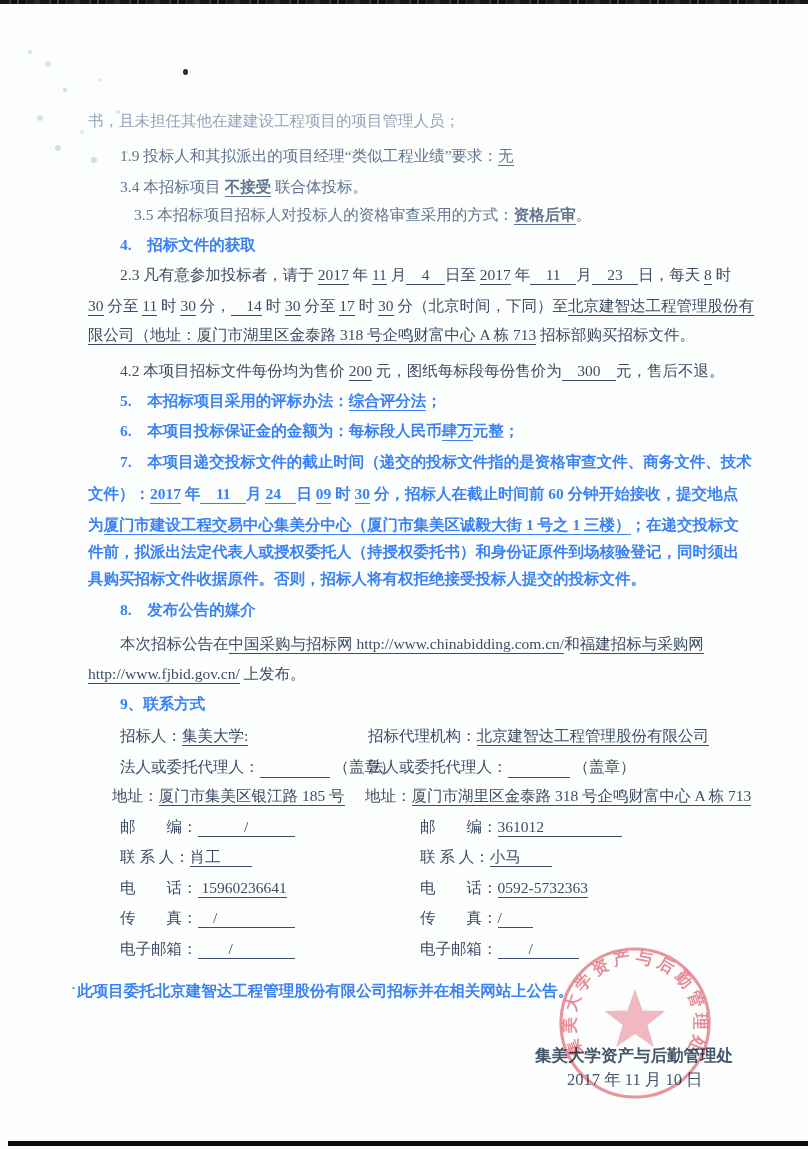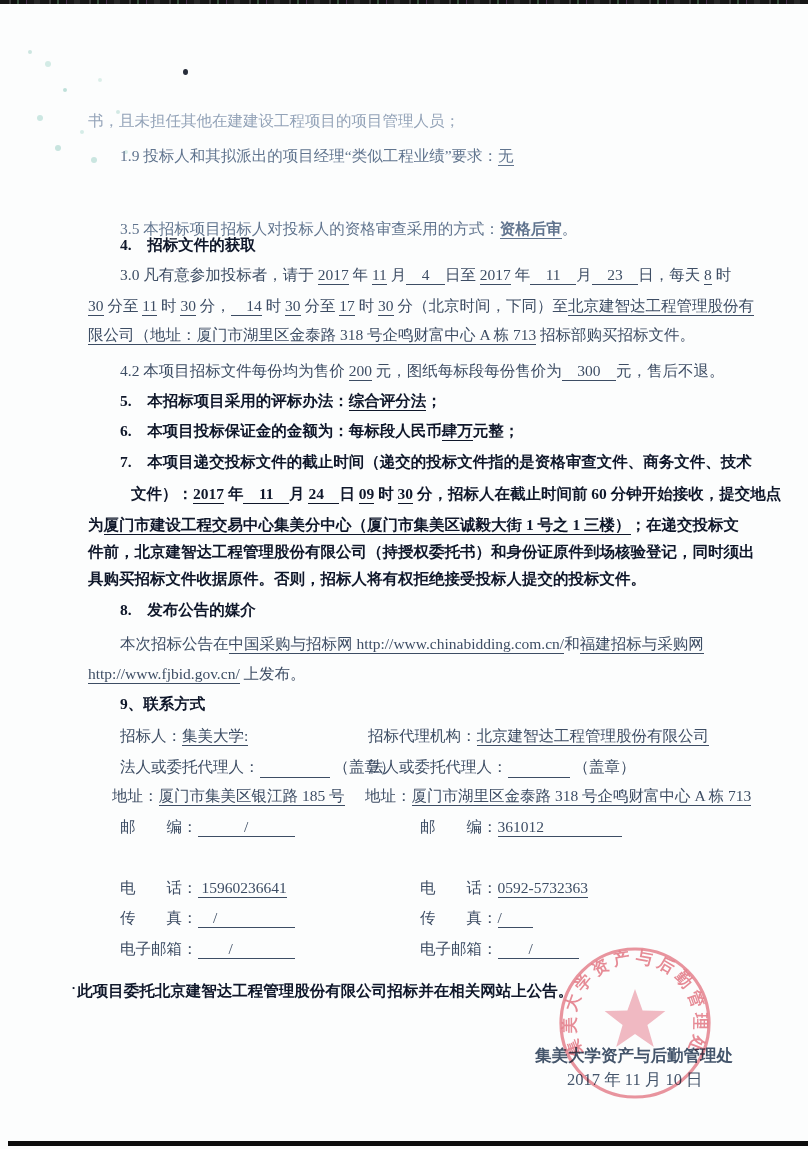--- a/index.html
+++ b/index.html
@@ -14,75 +14,78 @@
     box-shadow:18px 12px 0 1px #cde8e2,35px 38px 0 #b5dcd4,10px 66px 0 1px #c4e4de,52px 80px 0 #cfeae4,
     28px 96px 0 1px #bfe0da,70px 28px 0 #d6ece6,88px 60px 0 #cbe6e0,64px 108px 0 1px #c2e2dc,96px 100px 0 #d2eae4;}
   .doc{position:absolute;inset:0;border-radius:9px;}
   .line{position:absolute;left:0;width:100%;height:24px;font-size:15.5px;white-space:nowrap;}
   .cell{position:absolute;top:0;white-space:nowrap;}
   .u{border-bottom:1.2px solid currentColor;padding-bottom:1px;}
   .b{font-weight:700;}
   .blank{display:inline-block;height:15px;border-bottom:1.2px solid currentColor;vertical-align:bottom;}
   .faint{color:#93a3b8;}
   .fade2{color:#60748e;}
-  .boldline{color:#0f172a;}
+  .boldline{color:#3b82f6;}
   .sig{color:#44556b;font-size:16.5px;}
   .tick{font-size:9px;vertical-align:5px;margin-right:2px;}
   .seal{position:absolute;left:545px;top:933px;width:180px;height:180px;mix-blend-mode:multiply;opacity:.88;}
 </style>
 </head>
 <body>
 
 <div class="page">
   <div class="top-strip"></div>
   <div class="scan-noise"></div>
   <div class="ink-dot"></div>
 
   <div class="doc">
       <div class="line faint" style="top: 111px;">
         <span class="cell" style="left: 88px;"><span>书，且未担任其他在建建设工程项目的项目管理人员；</span></span>
       </div>
       <div class="line fade2" style="top: 146px;">
         <span class="cell" style="left: 120px;"><span>1.9 投标人和其拟派出的项目经理“类似工程业绩”要求：</span><span class="u">无</span></span>
       </div>
+      <div class="line fade2" style="top: 177px;">
+        <span class="cell" style="left: 120px;"><span>3.4 本招标项目 </span><span class="u b">不接受</span><span> 联合体投标。</span></span>
+      </div>
       <div class="line fade2" style="top: 205px;">
-        <span class="cell" style="left: 120px; margin-top: 14px;"><span>3.5 本招标项目招标人对投标人的资格审查采用的方式：</span><span class="u b">资格后审</span><span>。</span></span>
+        <span class="cell" style="left: 134px;"><span>3.5 本招标项目招标人对投标人的资格审查采用的方式：</span><span class="u b">资格后审</span><span>。</span></span>
       </div>
       <div class="line boldline" style="top: 235px;">
         <span class="cell" style="left: 120px;"><span class="b">4.　招标文件的获取</span></span>
       </div>
       <div class="line" style="top: 265px;">
-        <span class="cell" style="left: 120px;"><span>3.0 凡有意参加投标者，请于 </span><span class="u">2017</span><span> 年 </span><span class="u">11</span><span> 月</span><span class="u">　4　</span><span>日至 </span><span class="u">2017</span><span> 年</span><span class="u">　11　</span><span>月</span><span class="u">　23　</span><span>日，每天 </span><span class="u">8</span><span> 时</span></span>
+        <span class="cell" style="left: 120px;"><span>2.3 凡有意参加投标者，请于 </span><span class="u">2017</span><span> 年 </span><span class="u">11</span><span> 月</span><span class="u">　4　</span><span>日至 </span><span class="u">2017</span><span> 年</span><span class="u">　11　</span><span>月</span><span class="u">　23　</span><span>日，每天 </span><span class="u">8</span><span> 时</span></span>
       </div>
       <div class="line" style="top: 296px; text-align: center;">
         <span class="cell" style="left: 88px;"><span class="u">30</span><span> 分至 </span><span class="u">11</span><span> 时 </span><span class="u">30</span><span> 分，</span><span class="u">　14</span><span> 时 </span><span class="u">30</span><span> 分至 </span><span class="u">17</span><span> 时 </span><span class="u">30</span><span> 分（北京时间，下同）至</span><span class="u">北京建智达工程管理股份有</span></span>
       </div>
       <div class="line" style="top: 325px;">
         <span class="cell" style="left: 88px;"><span class="u">限公司（地址：厦门市湖里区金泰路 318 号企鸣财富中心 A 栋 713</span><span> 招标部购买招标文件。</span></span>
       </div>
       <div class="line" style="top: 361px;">
         <span class="cell" style="left: 120px;"><span>4.2 本项目招标文件每份均为售价 </span><span class="u">200</span><span> 元，图纸每标段每份售价为</span><span class="u">　300　</span><span>元，售后不退。</span></span>
       </div>
       <div class="line boldline" style="top: 391px;">
         <span class="cell" style="left: 120px;"><span class="b">5.　本招标项目采用的评标办法：</span><span class="u b">综合评分法</span><span class="b">；</span></span>
       </div>
       <div class="line boldline" style="top: 421px;">
         <span class="cell" style="left: 120px;"><span class="b">6.　本项目投标保证金的金额为：每标段人民币</span><span class="u b">肆万</span><span class="b">元整；</span></span>
       </div>
       <div class="line boldline" style="top: 452px;">
         <span class="cell" style="left: 120px;"><span class="b">7.　本项目递交投标文件的截止时间（递交的投标文件指的是资格审查文件、商务文件、技术</span></span>
       </div>
       <div class="line boldline" style="top: 484px;">
-        <span class="cell" style="left: 88px; margin-left: 43px;"><span class="b">文件）：</span><span class="u b">2017</span><span class="b"> 年</span><span class="u b">　11　</span><span class="b">月 </span><span class="u b">24　</span><span class="b">日 </span><span class="u b">09</span><span class="b"> 时 </span><span class="u b">30</span><span class="b"> 分，招标人在截止时间前 60 分钟开始接收，提交地点</span></span>
+        <span class="cell" style="left: 88px;"><span class="b">文件）：</span><span class="u b">2017</span><span class="b"> 年</span><span class="u b">　11　</span><span class="b">月 </span><span class="u b">24　</span><span class="b">日 </span><span class="u b">09</span><span class="b"> 时 </span><span class="u b">30</span><span class="b"> 分，招标人在截止时间前 60 分钟开始接收，提交地点</span></span>
       </div>
       <div class="line boldline" style="top: 515px;">
         <span class="cell" style="left: 88px;"><span class="b">为</span><span class="u b">厦门市建设工程交易中心集美分中心（厦门市集美区诚毅大街 1 号之 1 三楼）</span><span class="b">；在递交投标文</span></span>
       </div>
       <div class="line boldline" style="top: 542px;">
-        <span class="cell" style="left: 88px;"><span class="b">件前，北京建智达工程管理股份有限公司（持授权委托书）和身份证原件到场核验登记，同时须出</span></span>
+        <span class="cell" style="left: 88px;"><span class="b">件前，拟派出法定代表人或授权委托人（持授权委托书）和身份证原件到场核验登记，同时须出</span></span>
       </div>
       <div class="line boldline" style="top: 569px;">
         <span class="cell" style="left: 88px;"><span class="b">具购买招标文件收据原件。否则，招标人将有权拒绝接受投标人提交的投标文件。</span></span>
       </div>
       <div class="line boldline" style="top: 600px;">
         <span class="cell" style="left: 120px;"><span class="b">8.　发布公告的媒介</span></span>
       </div>
       <div class="line" style="top: 664px;">
         <span class="cell" style="left: 88px;"><span class="u">http://www.fjbid.gov.cn/</span><span> 上发布。</span></span>
       </div>
@@ -100,20 +103,24 @@
         <span class="cell" style="left: 120px;"><span>法人或委托代理人：</span><span class="blank u" style="width: 70px;"></span><span> （盖章）</span></span>
         <span class="cell" style="left: 368px;"><span>法人或委托代理人：</span><span class="blank u" style="width: 62px;"></span><span> （盖章）</span></span>
       </div>
       <div class="line" style="top: 786px;">
         <span class="cell" style="left: 112px;"><span>地址：</span><span class="u">厦门市集美区银江路 185 号</span></span>
         <span class="cell" style="left: 365px; text-align: right;"><span>地址：</span><span class="u">厦门市湖里区金泰路 318 号企鸣财富中心 A 栋 713</span></span>
       </div>
       <div class="line" style="top: 817px;">
         <span class="cell" style="left: 120px;"><span>邮　　编：</span><span class="u">　　　/　　　</span></span>
         <span class="cell" style="left: 420px;"><span>邮　　编：</span><span class="u">361012　　　　　</span></span>
+      </div>
+      <div class="line" style="top: 847px;">
+        <span class="cell" style="left: 120px;"><span>联 系 人：</span><span class="u">肖工　　</span></span>
+        <span class="cell" style="left: 420px;"><span>联 系 人：</span><span class="u">小马　　</span></span>
       </div>
       <div class="line" style="top: 878px;">
         <span class="cell" style="left: 120px;"><span>电　　话：</span><span class="u"> 15960236641</span></span>
         <span class="cell" style="left: 420px;"><span>电　　话：</span><span class="u">0592-5732363 </span></span>
       </div>
       <div class="line" style="top: 908px;">
         <span class="cell" style="left: 120px;"><span>传　　真：</span><span class="u">　/　　　　　</span></span>
         <span class="cell" style="left: 420px;"><span>传　　真：</span><span class="u">/　　</span></span>
       </div>
       <div class="line" style="top: 939px;">

